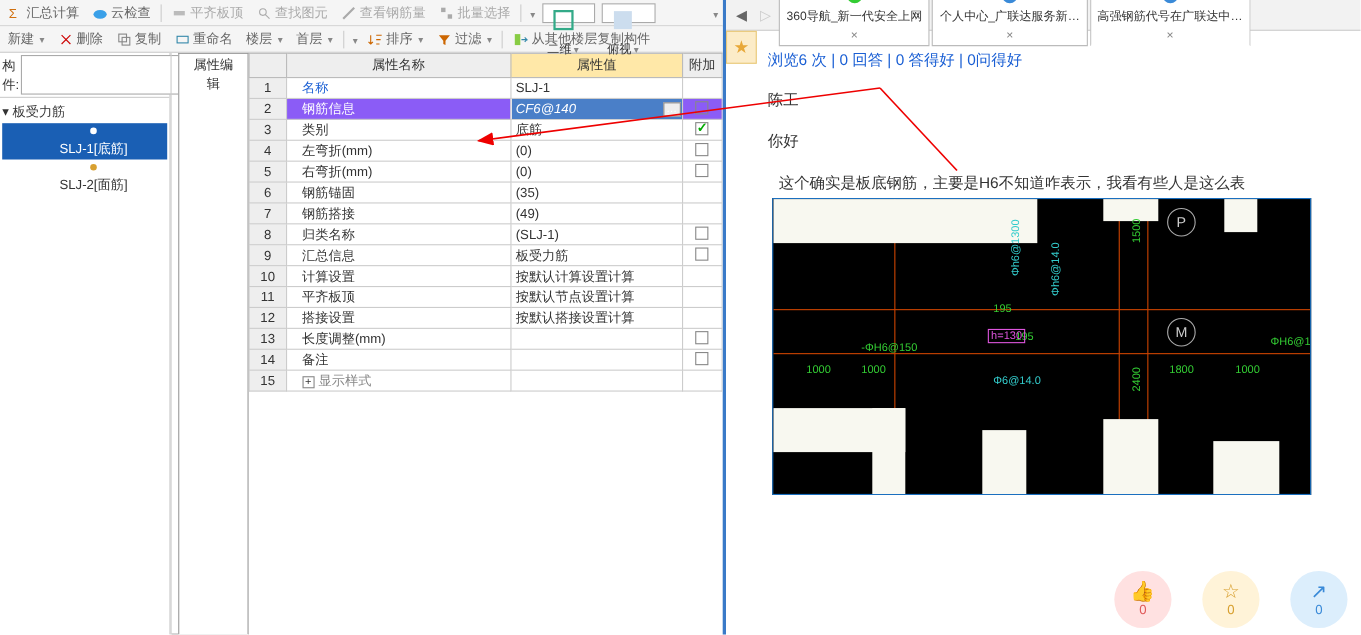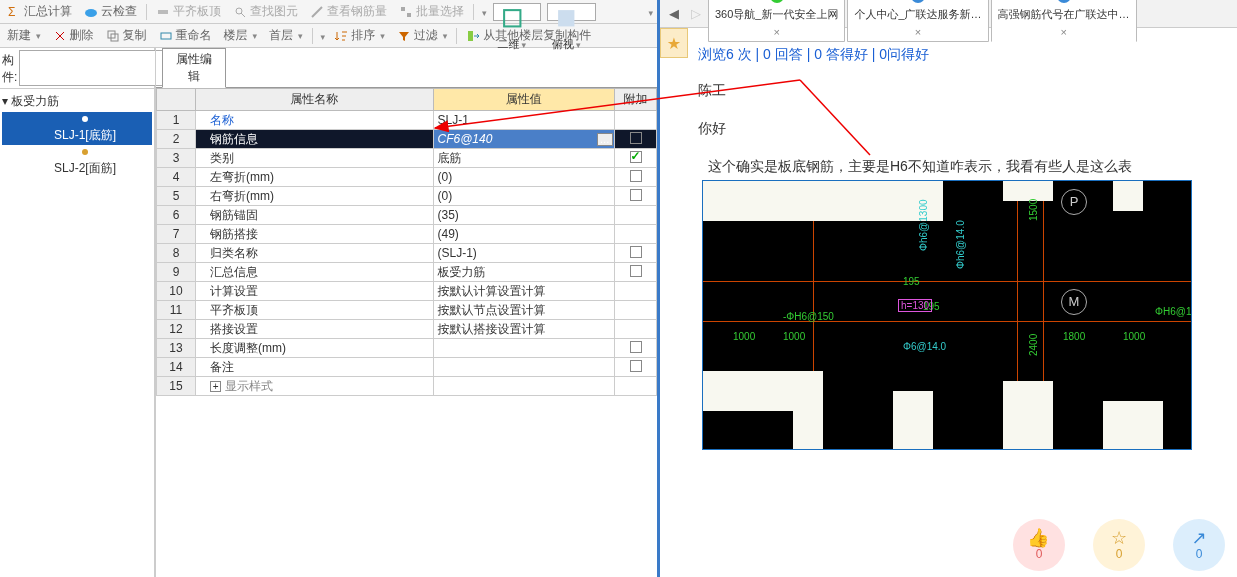--- a/index.html
+++ b/index.html
@@ -23,32 +23,32 @@
 .search-row { display: flex; border-bottom: 1px solid #ccc; padding: 2px; }
 .search-input { flex: 1; border: 1px solid #aaa; padding: 1px 3px; font-size: 12px; }
 .search-btn { width: 20px; border: 1px solid #aaa; background: #f8f8f8; color: #1a6db5; cursor: pointer; font-size: 12px; }
 .tree { padding: 2px; }
 .tree-root { font-weight: normal; padding: 2px 0; }
 .tree-item { padding: 1px 2px 1px 18px; cursor: pointer; display: flex; align-items: center; gap: 4px; flex-direction: column; }
 .tree-item.selected { background: #1a5fb4; color: #fff; }
 .gear { width: 10px; height: 10px; display: inline-block; }
 
 
-.prop-panel { flex: 1; display: flex; flex-direction: column; border-left: 1px solid #ccc; }
+.prop-panel { flex: 1; display: flex; flex-direction: row; border-left: 1px solid #ccc; }
 .prop-tab { width: 64px; padding: 2px 8px; border: 1px solid #999; border-bottom: 1px solid #fff; background: #fff; margin: 0 0 -1px 6px; font-size: 12px; text-align: center; }
 .grid { flex: 1; overflow: auto; }
 .grid table { border-collapse: collapse; width: 100%; }
 .grid th { background: #eee; border: 1px solid #bbb; font-weight: normal; padding: 2px 4px; font-size: 12px; height: 20px; }
 .grid th.value { background: #ffe8a8; }
 .grid td { border: 1px solid #ccc; padding: 0 4px; height: 19px; font-size: 12px; }
 .grid td.num { text-align: center; width: 28px; background: #eee; }
 .grid td.name { width: 170px; padding-left: 14px; }
 .grid td.val { width: 130px; }
 .grid td.extra { width: 30px; text-align: center; }
-.grid tr.selected td { background: #0f172a; color: #fff; }
+.grid tr.selected td { background: #8b5cf6; color: #fff; }
 .grid tr.selected td.num { background: #eee; color: #333; }
 .grid tr.selected td.val { background: #4a7fc8; color: #fff; position: relative; font-style: italic; }
 .val-editor { position: absolute; right: 1px; top: 0; bottom: 0; display: flex; align-items: center; }
 .val-editor .dots { background: #eee; border: 1px solid #888; padding: 0 2px; font-size: 10px; }
 .linklike { color: #1a5fd4; }
 .chk { width: 12px; height: 12px; border: 1px solid #888; display: inline-block; position: relative; }
 .chk.checked::after { content: "✓"; position: absolute; top: -3px; left: 0; color: #0a0; font-size: 12px; font-weight: bold; }
 .expand-btn { display: inline-block; width: 11px; height: 11px; border: 1px solid #888; text-align: center; line-height: 9px; font-size: 10px; margin-right: 4px; }
 
 

